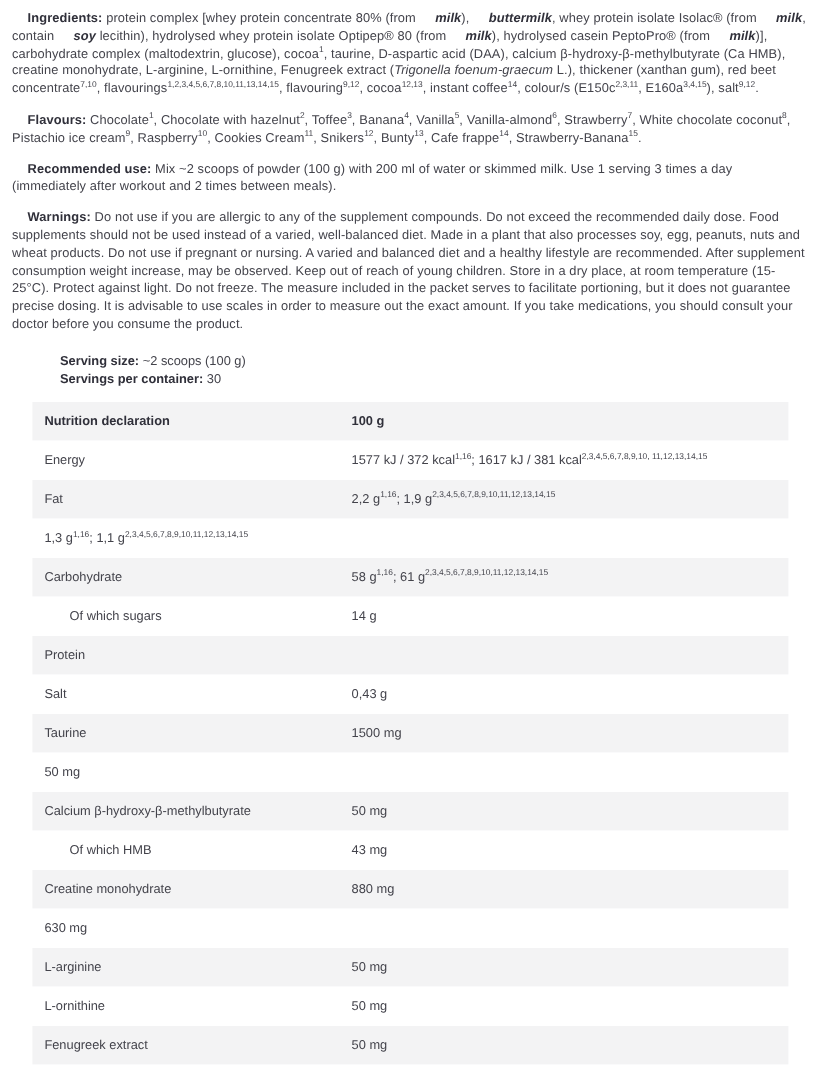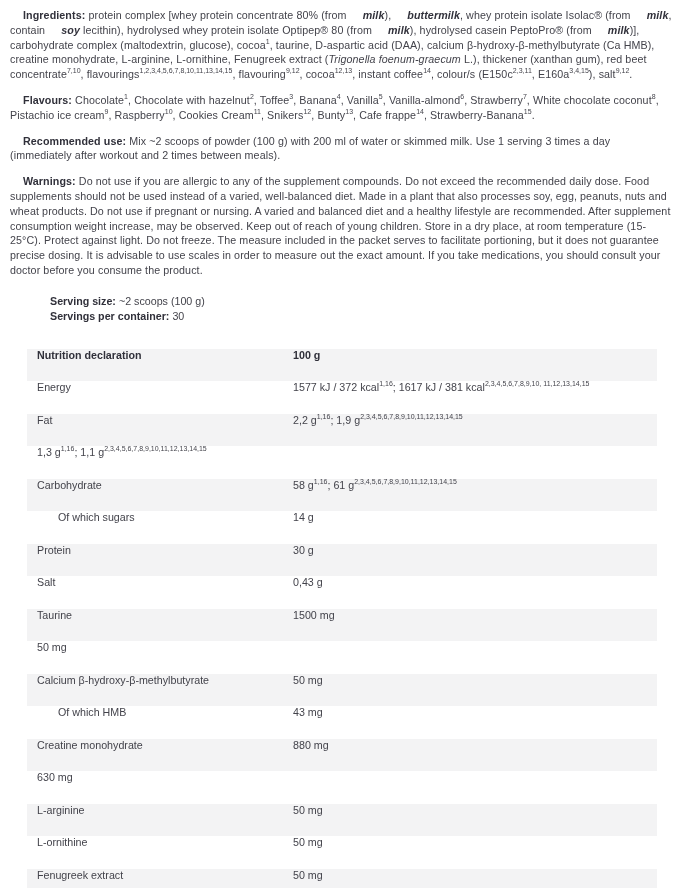--- a/index.html
+++ b/index.html
@@ -14,24 +14,24 @@
     font-size: 10.7px; line-height: 14.8px; letter-spacing: 0.1px;
     margin: 0 0 11px 0; text-align: left;
   }
   .para-ingredients { min-height: 74px; }
   .para-flavours { min-height: 29px; }
   .para-recommended { min-height: 29px; }
   .para-warnings { min-height: 96px; }
   .b { font-weight: bold; color: #30303a; padding-left: 13px; }
   .i { font-style: italic; }
   sup { font-size: 7px; line-height: 0; letter-spacing: 0; }
-  .serving-block { margin: 16px 0 24px 27px; font-size: 10.7px; line-height: 15.5px; }
+  .serving-block { margin: 16px 0 10px 27px; font-size: 10.7px; line-height: 15.5px; }
   .nutrition-table { margin-left: 17px; width: 630px; }
   .t-row {
-    display: flex; align-items: flex-start;
+    display: flex; align-items: center;
     height: 32.5px; box-sizing: border-box;
     padding-left: 10px; font-size: 10.7px;
   }
   .t-row:nth-child(odd) { background: #f3f3f4; }
   .t-label { width: 256px; flex: 0 0 256px; }
   .t-label.indent { padding-left: 21px; box-sizing: border-box; }
   .t-value { flex: 1; }
   .t-header .t-label, .t-header .t-value { font-weight: bold; color: #30303a; }
 </style>
 </head>
@@ -77,21 +77,20 @@
       <div class="t-row">
         <span class="t-label">Carbohydrate</span>
         <span class="t-value"><span>58 g</span><sup>1,16</sup><span>; 61 g</span><sup>2,3,4,5,6,7,8,9,10,11,12,13,14,15</sup></span>
       </div>
       <div class="t-row">
         <span class="t-label indent">Of which sugars</span>
         <span class="t-value"><span>14 g</span></span>
       </div>
       <div class="t-row">
         <span class="t-label">Protein</span>
-        <span class="t-value"><span>30 g</span></span>
       </div>
       <div class="t-row">
         <span class="t-label">Salt</span>
         <span class="t-value"><span>0,43 g</span></span>
       </div>
       <div class="t-row">
         <span class="t-label">Taurine</span>
         <span class="t-value"><span>1500 mg</span></span>
       </div>
       <div class="t-row">

